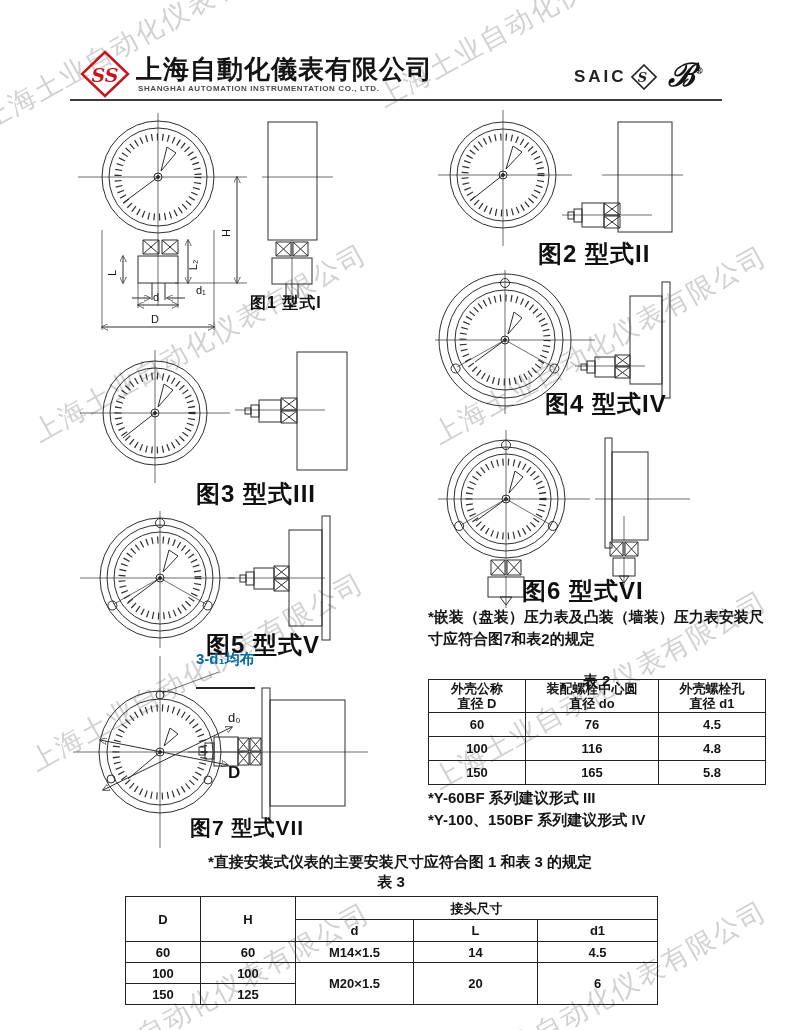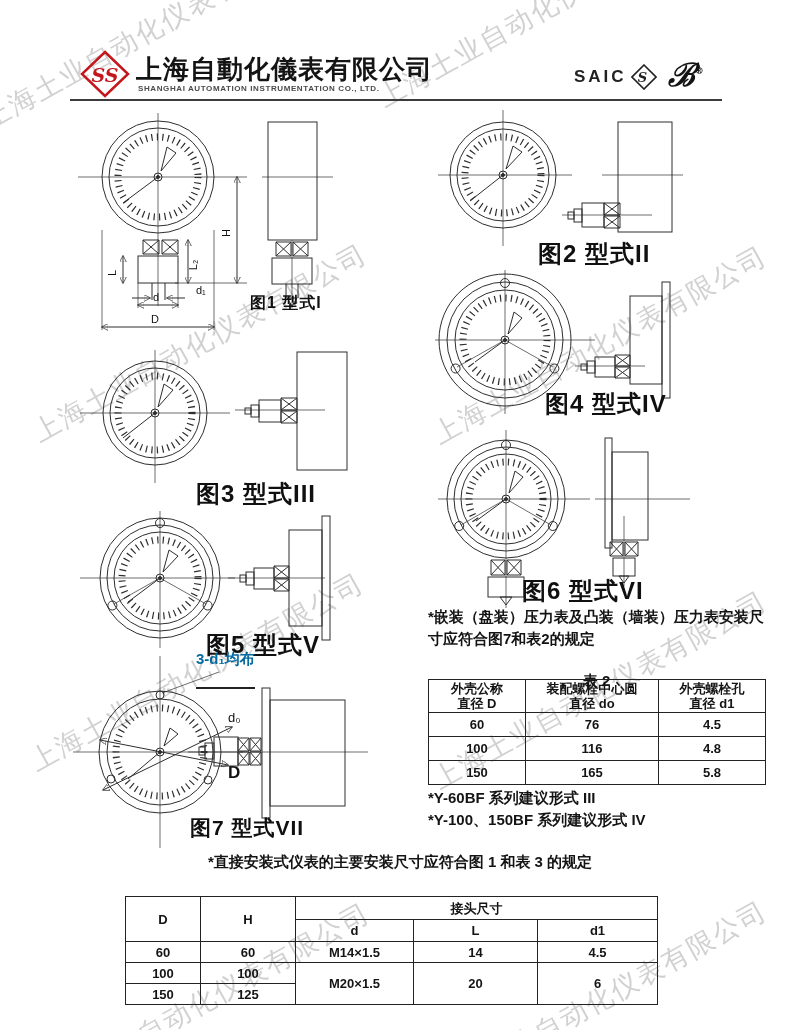--- a/index.html
+++ b/index.html
@@ -336,20 +336,21 @@
       <td>165</td>
       <td>5.8</td>
     </tr>
   </tbody>
     </table>
 
   <div class="tnote" style="left:428px;top:787px;">*Y-60BF 系列建议形式 III</div>
   <div class="tnote" style="left:428px;top:809px;">*Y-100、150BF 系列建议形式 IV</div>
 
   <div class="tnote" style="left:120px;top:851px;width:560px;text-align:center;">*直接安装式仪表的主要安装尺寸应符合图 1 和表 3 的规定</div>
+  <div class="ttl" style="left:125px;top:873px;width:532px;">表 3</div>
 
   <table class="t3">
     <colgroup>
         <col style="width:75px">
         <col style="width:95px">
         <col style="width:118px">
         <col style="width:124px">
         <col style="width:120px">
       </colgroup>
     <tbody>

